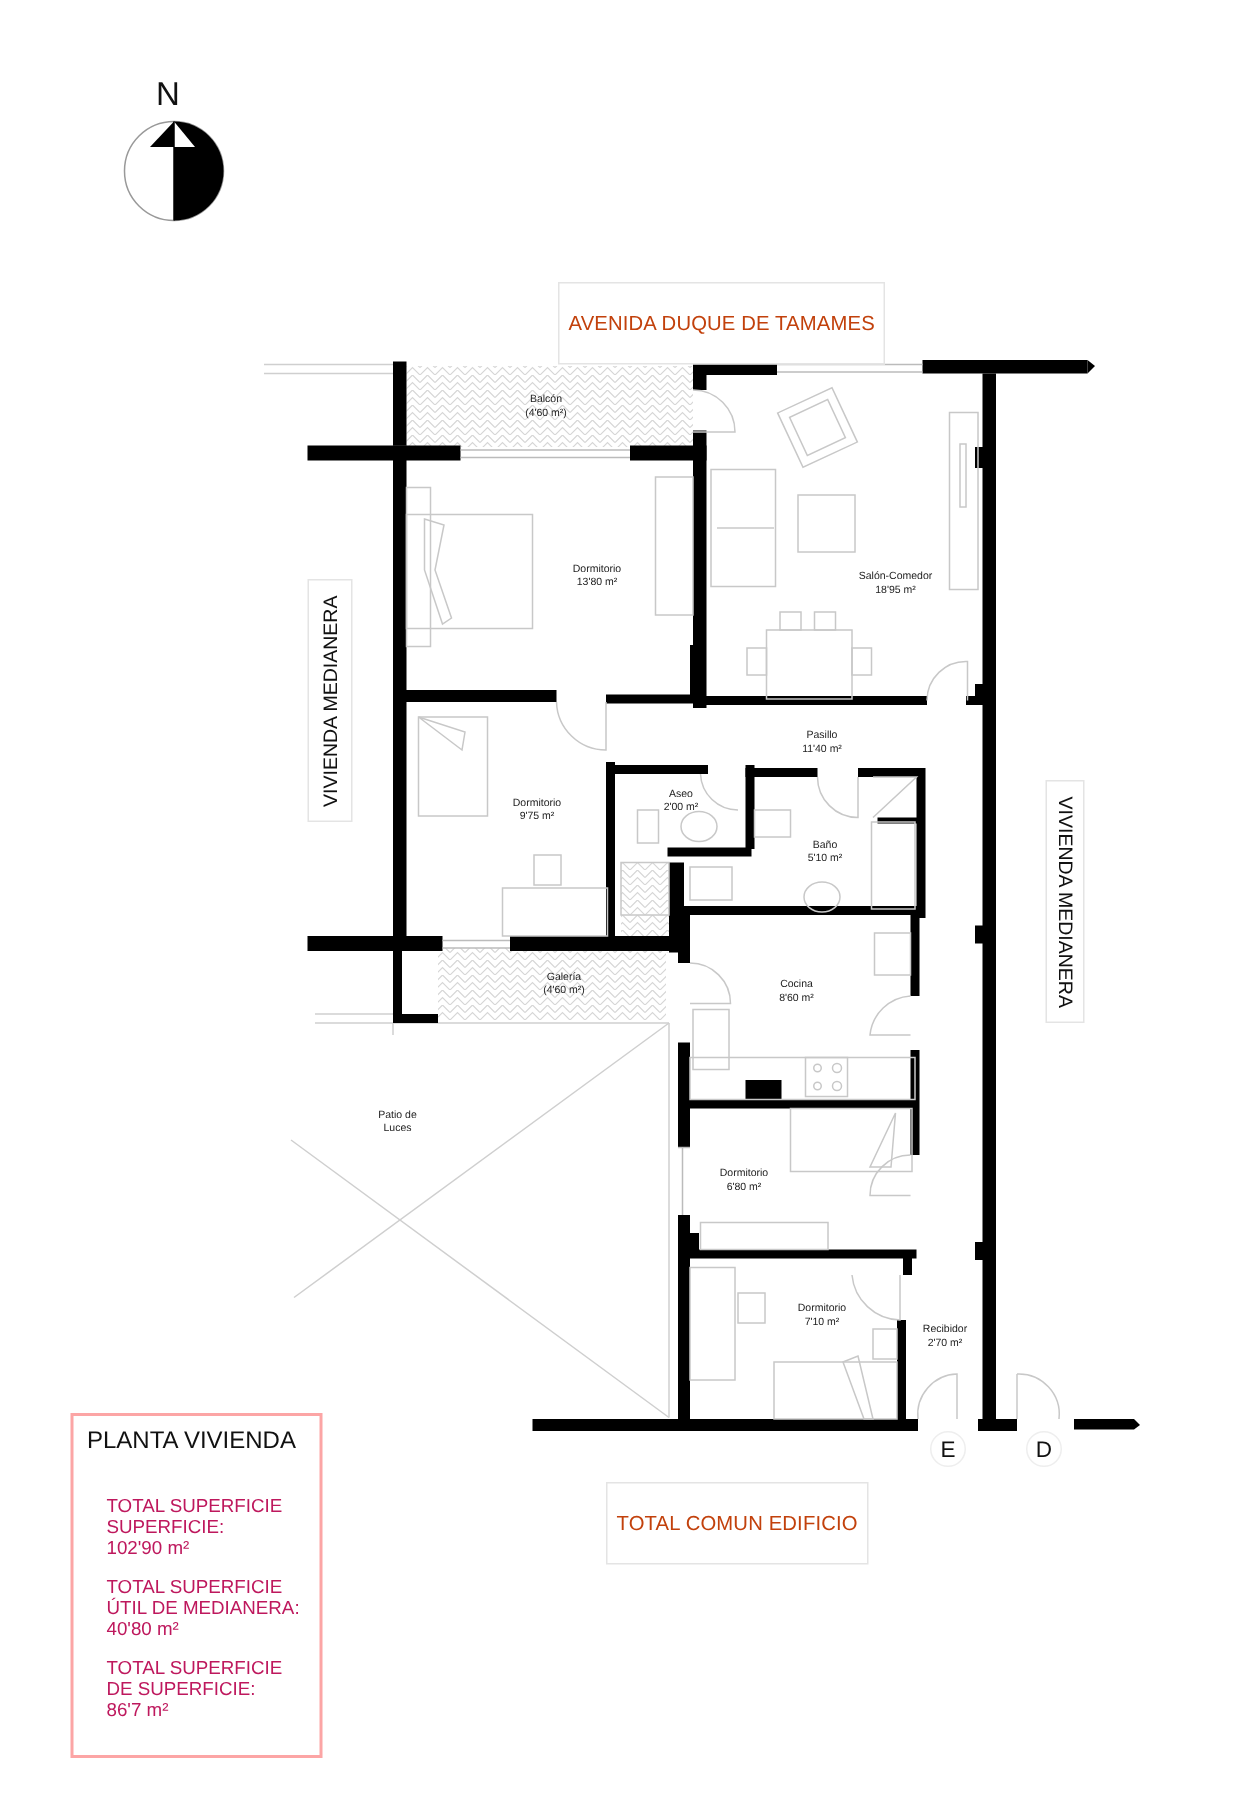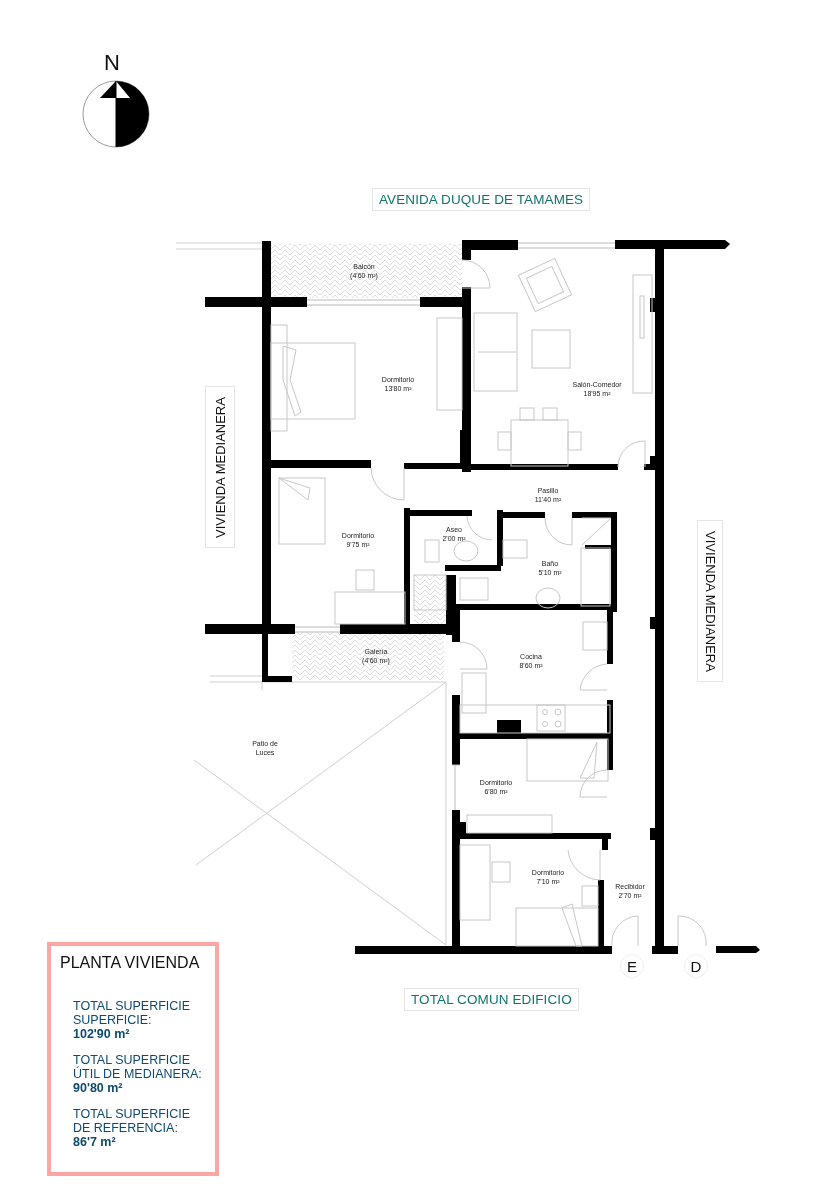--- a/index.html
+++ b/index.html
@@ -1,27 +1,27 @@
 <!DOCTYPE html>
 <html><head>
 <meta charset="utf-8">
 <style>
   html, body { margin: 0; padding: 0; background: #ffffff; }
   body { width: 824px; height: 1200px; position: relative; overflow: hidden; font-family: "Liberation Sans", sans-serif; color: #111; }
   #plan { position: absolute; left: 0; top: 0; }
   .room-label { position: absolute; font-size: 7px; line-height: 9px; text-align: center; color: #222; transform: translateX(-50%); white-space: nowrap; }
-  .street-box { position: absolute; border: 1px solid #e4e4e4; background: #fff; font-size: 13.5px; letter-spacing: 0.1px; color: #0f766e; padding: 3px 6px; white-space: nowrap; }
+  .street-box { position: absolute; border: 1px solid #e4e4e4; background: #fff; font-size: 13.5px; letter-spacing: 0.1px; color: #c2410c; padding: 19px 6px; white-space: nowrap; }
   .vert-box { position: absolute; border: 1px solid #e4e4e4; background: #fff; font-size: 13px; color: #111; white-space: nowrap; display: flex; align-items: center; justify-content: center; }
   .vert-box span { display: inline-block; }
   .north-letter { position: absolute; font-size: 22px; font-weight: normal; }
   .door-letter { position: absolute; width: 22px; height: 22px; border-radius: 50%; background: #fff; border: 1px solid #eee; font-size: 15px; display: flex; align-items: center; justify-content: center; }
-  .summary { position: absolute; left: 47px; top: 942px; width: 164px; height: 226px; border: 4px solid #fca5a5; background: #fff; }
+  .summary { position: absolute; left: 47px; top: 942px; width: 164px; height: 226px; border: 2px solid #fca5a5; background: #fff; }
   .summary .title { position: absolute; left: 9px; top: 8px; font-size: 16px; color: #111; white-space: nowrap; }
-  .summary .stat { position: absolute; left: 22px; font-size: 12.5px; line-height: 14px; color: #0c4a6e; }
-  .summary .stat .val { font-weight: bold; display: block; }
+  .summary .stat { position: absolute; left: 22px; font-size: 12.5px; line-height: 14px; color: #be185d; }
+  .summary .stat .val { font-weight: normal; display: block; }
 </style>
 </head>
 <body>
 
 <svg id="plan" width="824" height="1200" viewBox="0 0 824 1200">
   <defs>
     <pattern id="herring" width="10" height="10" patternUnits="userSpaceOnUse">
       <path d="M0 5 L5 0 L10 5 M0 10 L5 5 L10 10" stroke="#d6d6d6" stroke-width="0.8" fill="none"></path>
     </pattern>
   </defs>
@@ -265,20 +265,20 @@
 <div class="summary">
   <div class="title">PLANTA VIVIENDA</div>
   <div class="stat" style="top:53px;">
     <span>TOTAL SUPERFICIE</span><br>
     <span>SUPERFICIE:</span>
     <span class="val">102'90 m²</span>
   </div>
   <div class="stat" style="top:107px;">
     <span>TOTAL SUPERFICIE</span><br>
     <span>ÚTIL DE MEDIANERA:</span>
-    <span class="val">90'80 m²</span>
+    <span class="val">40'80 m²</span>
   </div>
   <div class="stat" style="top:161px;">
     <span>TOTAL SUPERFICIE</span><br>
-    <span>DE REFERENCIA:</span>
+    <span>DE SUPERFICIE:</span>
     <span class="val">86'7 m²</span>
   </div>
 </div>
 
 </body></html>

